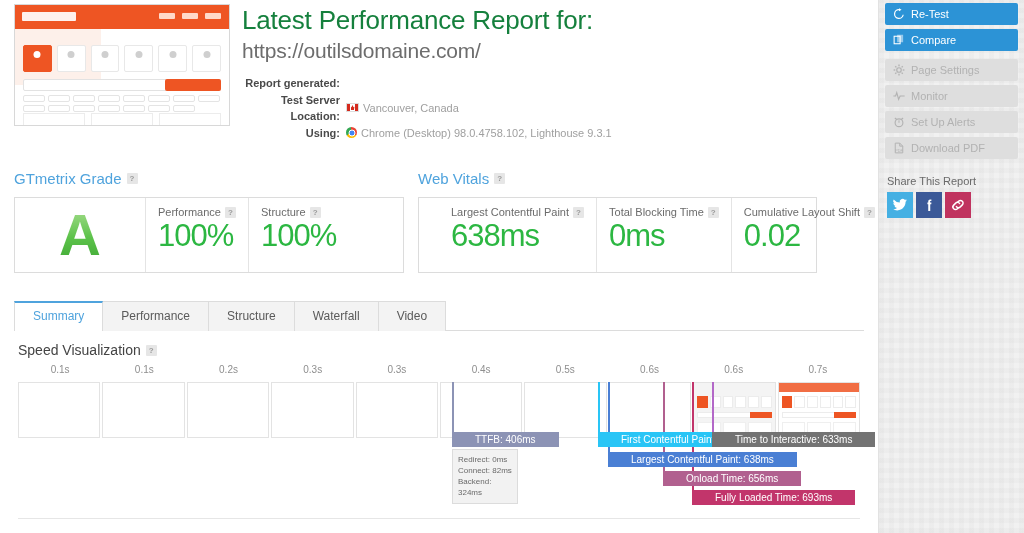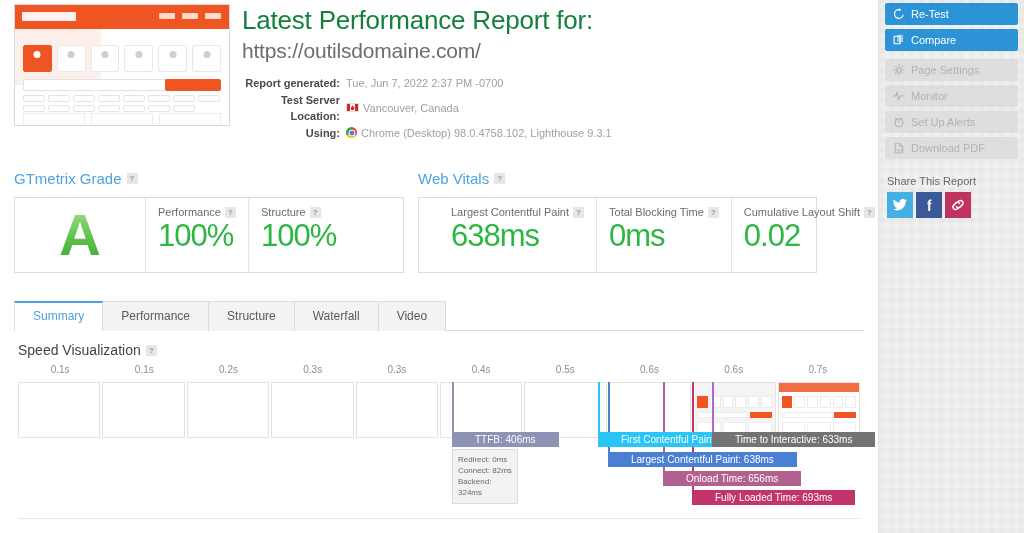--- a/index.html
+++ b/index.html
@@ -232,21 +232,20 @@
         </div>
       </div>
 
       <div class="head-text">
         <div class="title-main">Latest Performance Report for:</div>
         <div class="title-url">https://outilsdomaine.com/</div>
 
         <div class="meta">
           <div class="meta-row">
             <div class="meta-label">Report generated:</div>
-            <div class="meta-val">Tue, Jun 7, 2022 2:37 PM -0700</div>
           </div>
           <div class="meta-row">
             <div class="meta-label">Test Server Location:</div>
             <div class="meta-val">
               <span class="flag">
                   <i></i>
                 </span>
               <span>Vancouver, Canada</span>
             </div>
           </div>

